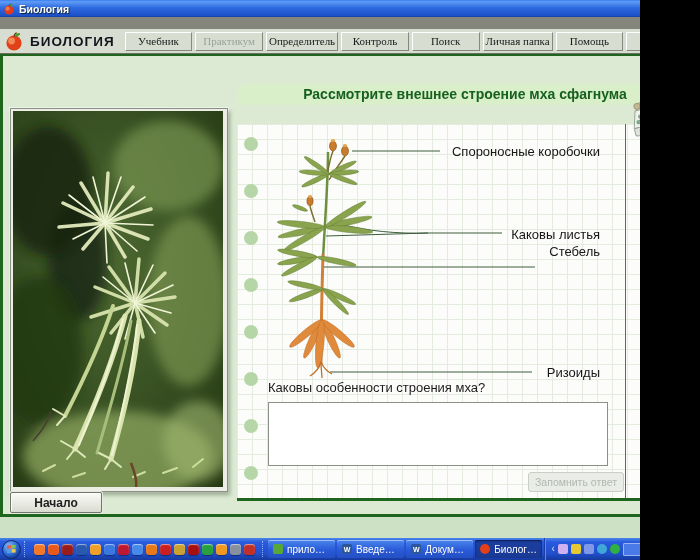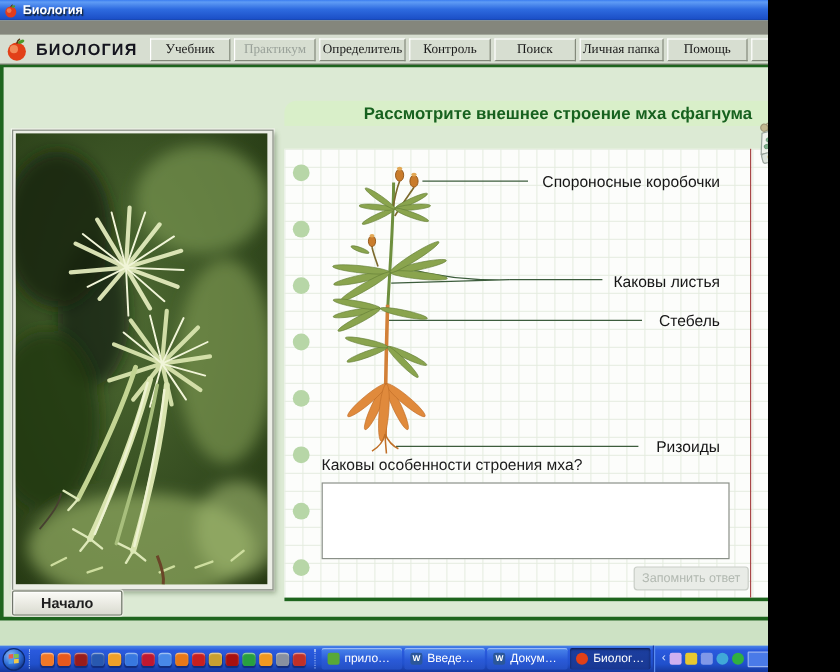--- a/index.html
+++ b/index.html
@@ -291,21 +291,21 @@
 
       <g stroke="#c07028" stroke-width="1.3" fill="none">
         <path d="M84,238 c-2,7 -6,11 -11,14"></path>
         <path d="M84,238 c0,8 1,13 1,16"></path>
         <path d="M84,238 c3,7 7,10 11,12"></path>
       </g>
     </svg>
 
     <div class="dlabel" style="top:20px">Спороносные коробочки</div>
     <div class="dlabel2" style="top:103px">Каковы листья</div>
-    <div class="dlabel2" style="top:136px">Стебель</div>
+    <div class="dlabel2" style="top:120px">Стебель</div>
     <div class="dlabel2" style="top:241px">Ризоиды</div>
 
     <div class="question">Каковы особенности строения мха?</div>
     <textarea class="answer" style=""></textarea>
     <button class="savebtn" disabled="">Запомнить ответ</button>
   </div>
 
   <div class="appframe"></div>
 
   <button class="navbtn">Начало</button>

